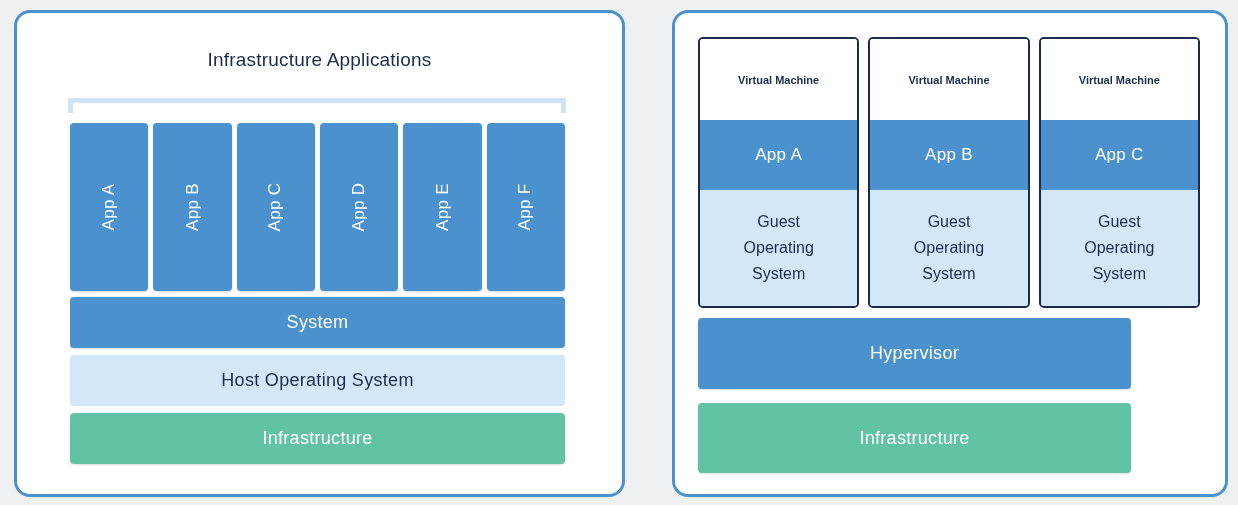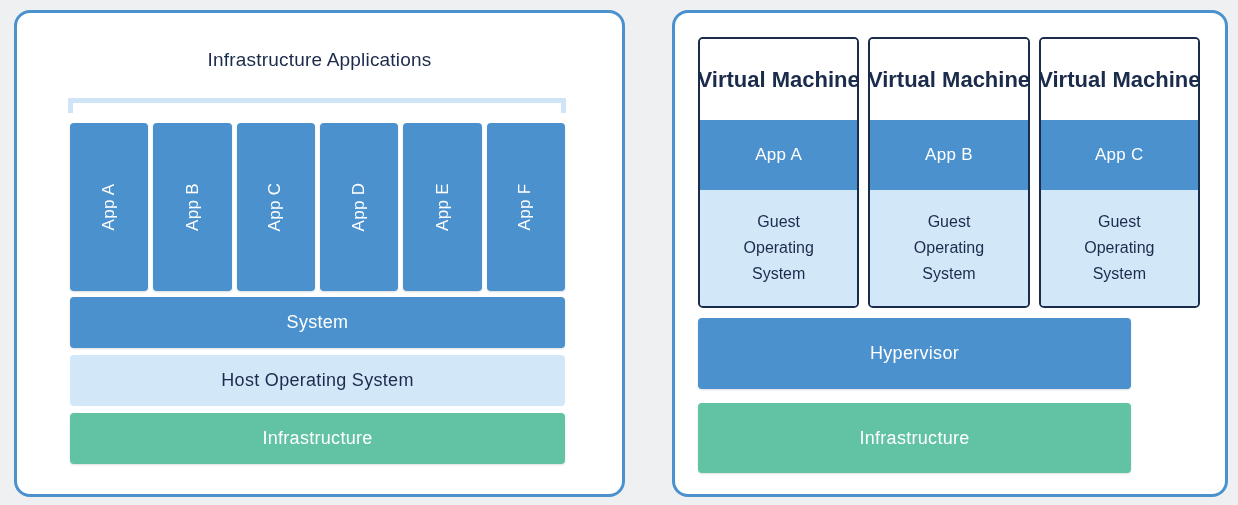--- a/index.html
+++ b/index.html
@@ -101,21 +101,21 @@
     display: flex;
     flex-direction: column;
     overflow: hidden;
   }
   .vm-header {
     height: 81px;
     background: #ffffff;
     display: flex;
     align-items: center;
     justify-content: center;
-    font-size: 22px;
+    font-size: 11px;
     font-weight: bold;
     color: #1b2b4b;
     white-space: nowrap;
   }
   .vm-app {
     height: 70px;
     background: #4a91ce;
     display: flex;
     align-items: center;
     justify-content: center;

